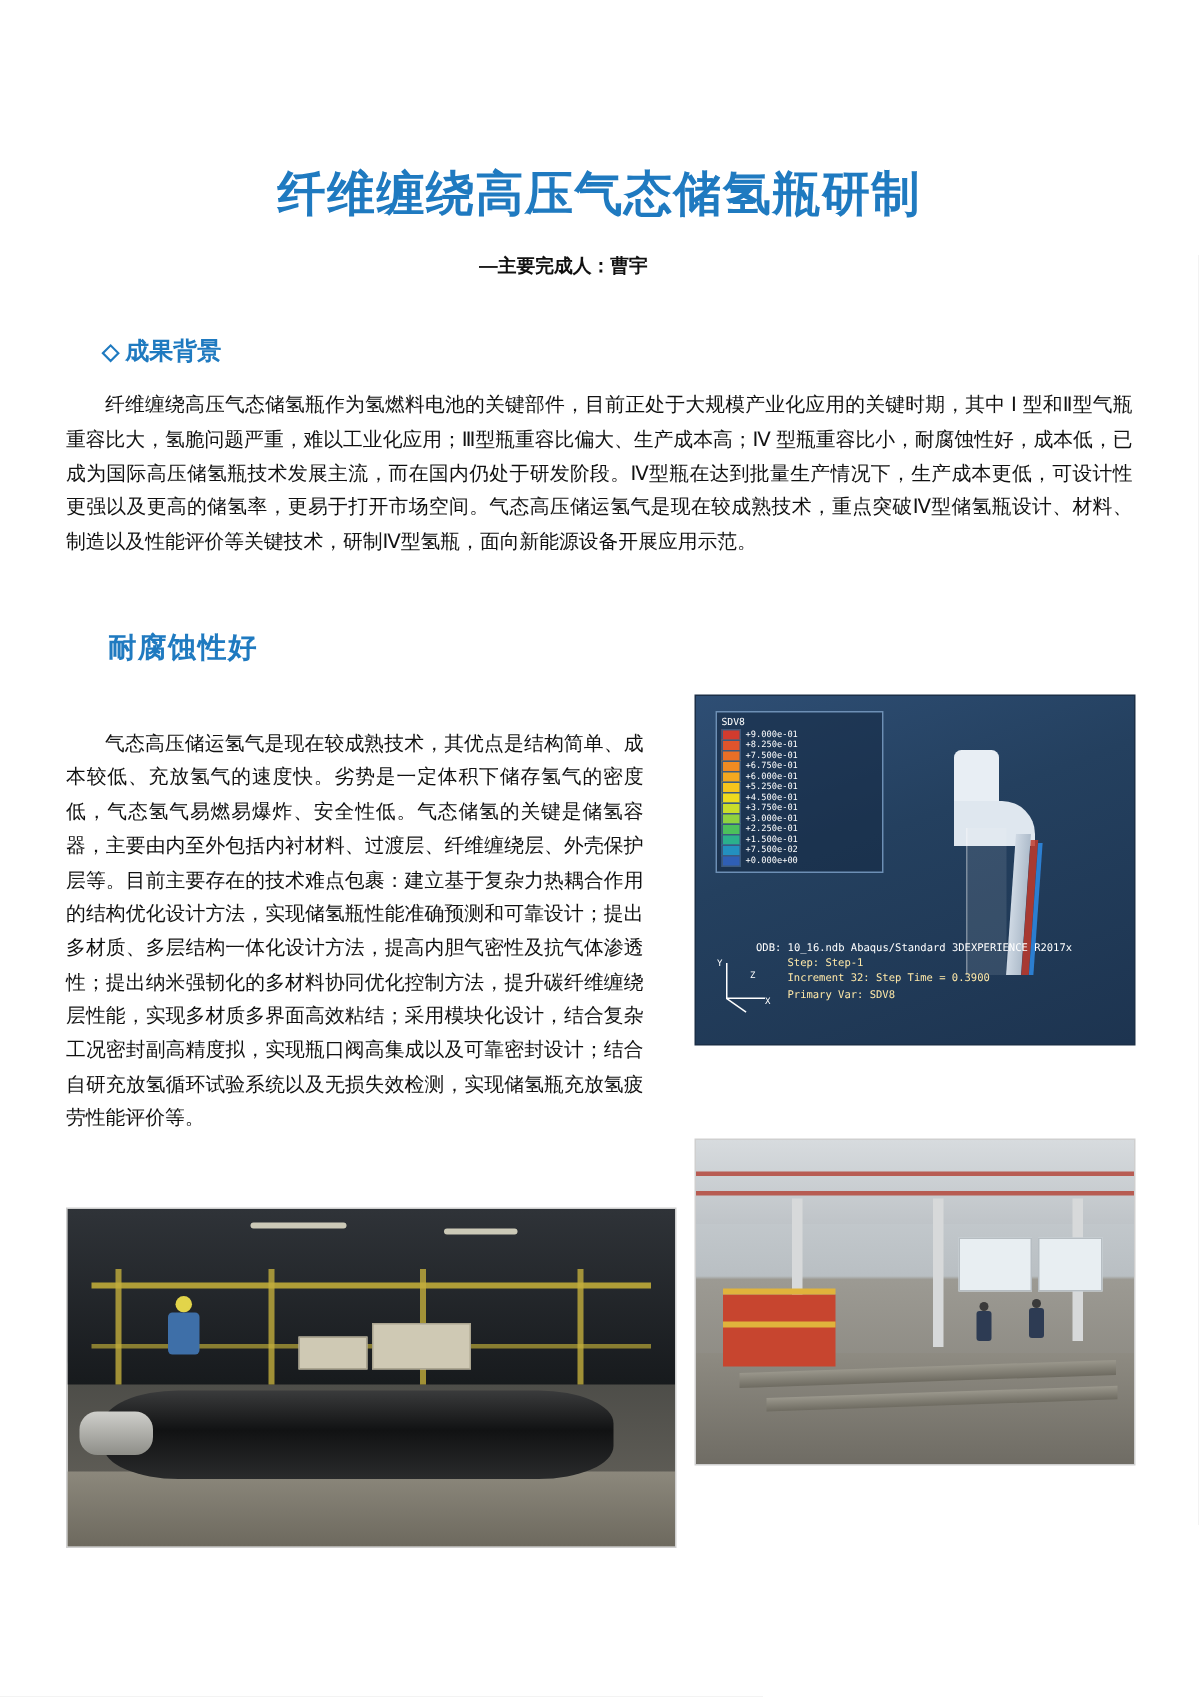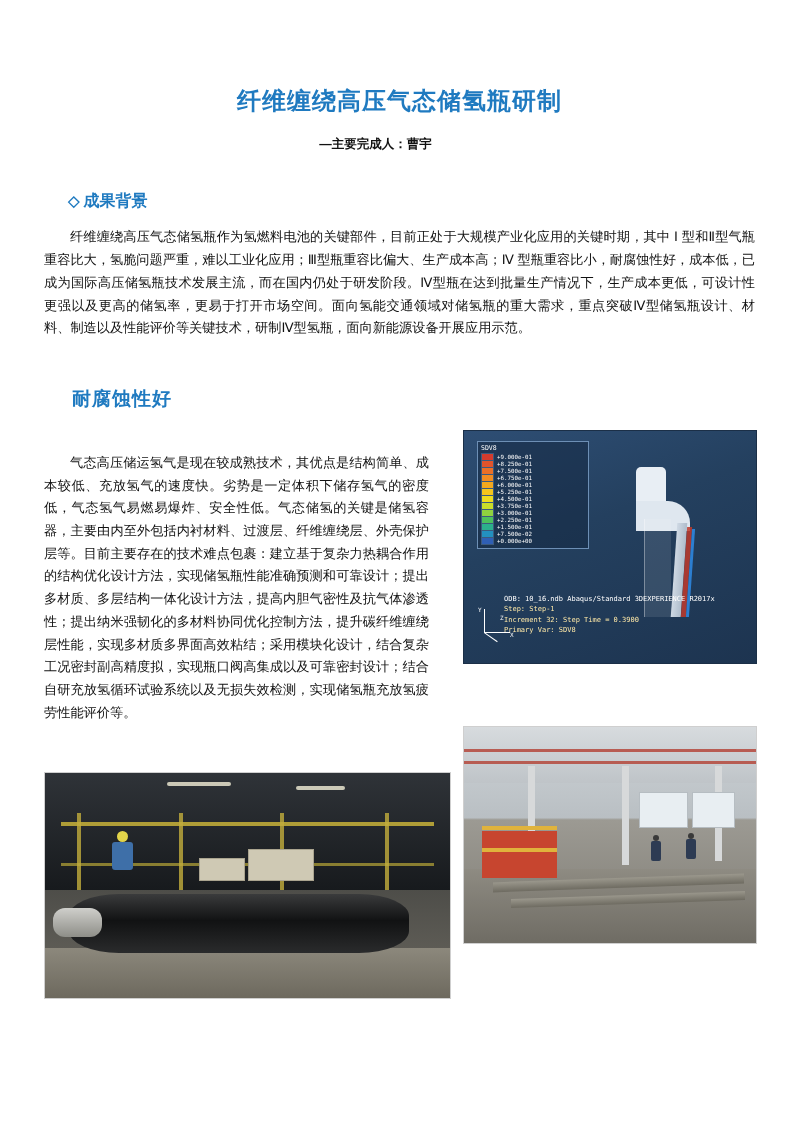--- a/index.html
+++ b/index.html
@@ -16,24 +16,24 @@
     background: #ffffff;
     position: relative;
     overflow: hidden;
     box-sizing: border-box;
     padding: 0;
   }
   .title {
     text-align: center;
     color: #1f7ac0;
     font-weight: bold;
-    font-size: 24px;
+    font-size: 32px;
     letter-spacing: 1px;
     margin: 0;
-    padding-top: 88px;
+    padding-top: 112px;
     line-height: 1.1;
   }
   .author {
     text-align: center;
     font-size: 12.5px;
     color: #111;
     margin: 22px 48px 0 0;
     font-weight: bold;
   }
   .section-head {
@@ -186,21 +186,21 @@
   .sim-caption {
     position: absolute;
     left: 40px;
     bottom: 28px;
     color: #ffffff;
     font-family: "DejaVu Sans Mono", monospace;
     font-size: 7px;
     line-height: 1.45;
     white-space: nowrap;
   }
-  .sim-caption .kw { color: #ffe9a8; }
+  .sim-caption .kw { color: #ffe9a8; margin-left: 21px; }
   .axes {
     position: absolute;
     left: 14px;
     bottom: 24px;
     width: 36px;
     height: 34px;
   }
   .axes .ax {
     position: absolute;
     background: #ffffff;
@@ -299,21 +299,21 @@
 
 <div class="page">
 
   <h1 class="title">纤维缠绕高压气态储氢瓶研制</h1>
   <div class="author">—主要完成人：曹宇</div>
 
   <div class="section-head sec1">
     <span class="dia">◇</span><span>成果背景</span>
   </div>
 
-  <div class="body-text para1">纤维缠绕高压气态储氢瓶作为氢燃料电池的关键部件，目前正处于大规模产业化应用的关键时期，其中 Ⅰ 型和Ⅱ型气瓶重容比大，氢脆问题严重，难以工业化应用；Ⅲ型瓶重容比偏大、生产成本高；Ⅳ 型瓶重容比小，耐腐蚀性好，成本低，已成为国际高压储氢瓶技术发展主流，而在国内仍处于研发阶段。Ⅳ型瓶在达到批量生产情况下，生产成本更低，可设计性更强以及更高的储氢率，更易于打开市场空间。面向氢能交通领域对储氢瓶的重大需求，重点突破Ⅳ型储氢瓶设计、材料、制造以及性能评价等关键技术，研制Ⅳ型氢瓶，面向新能源设备开展应用示范。</div>
+  <div class="body-text para1">纤维缠绕高压气态储氢瓶作为氢燃料电池的关键部件，目前正处于大规模产业化应用的关键时期，其中 Ⅰ 型和Ⅱ型气瓶重容比大，氢脆问题严重，难以工业化应用；Ⅲ型瓶重容比偏大、生产成本高；Ⅳ 型瓶重容比小，耐腐蚀性好，成本低，已成为国际高压储氢瓶技术发展主流，而在国内仍处于研发阶段。Ⅳ型瓶在达到批量生产情况下，生产成本更低，可设计性更强以及更高的储氢率，更易于打开市场空间。气态高压储运氢气是现在较成熟技术，重点突破Ⅳ型储氢瓶设计、材料、制造以及性能评价等关键技术，研制Ⅳ型氢瓶，面向新能源设备开展应用示范。</div>
 
   <div class="section-head sec2">耐腐蚀性好</div>
 
   <div class="mid-wrap">
 
     <div class="body-text para2">气态高压储运氢气是现在较成熟技术，其优点是结构简单、成本较低、充放氢气的速度快。劣势是一定体积下储存氢气的密度低，气态氢气易燃易爆炸、安全性低。气态储氢的关键是储氢容器，主要由内至外包括内衬材料、过渡层、纤维缠绕层、外壳保护层等。目前主要存在的技术难点包裹：建立基于复杂力热耦合作用的结构优化设计方法，实现储氢瓶性能准确预测和可靠设计；提出多材质、多层结构一体化设计方法，提高内胆气密性及抗气体渗透性；提出纳米强韧化的多材料协同优化控制方法，提升碳纤维缠绕层性能，实现多材质多界面高效粘结；采用模块化设计，结合复杂工况密封副高精度拟，实现瓶口阀高集成以及可靠密封设计；结合自研充放氢循环试验系统以及无损失效检测，实现储氢瓶充放氢疲劳性能评价等。</div>
 
     <div class="sim-img">
       <div class="sim-legend">
         <div class="lg-title">SDV8</div>

